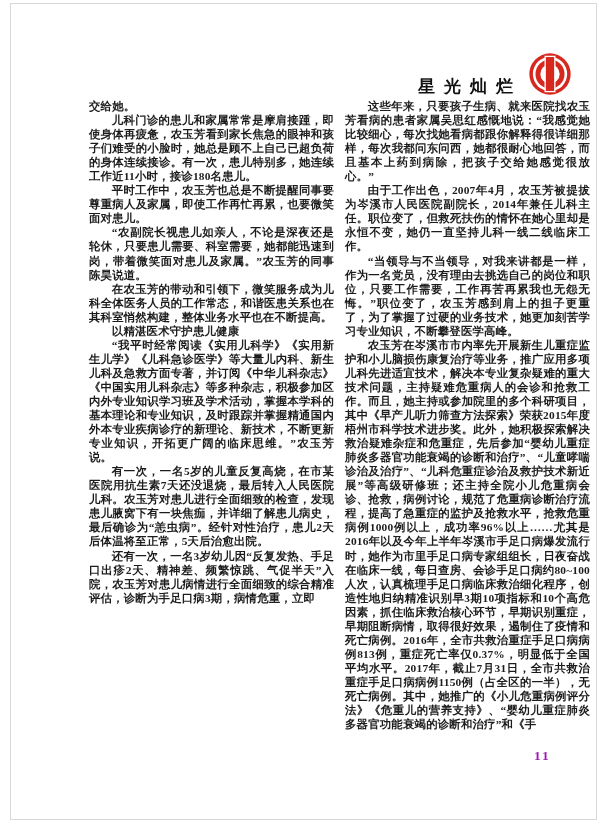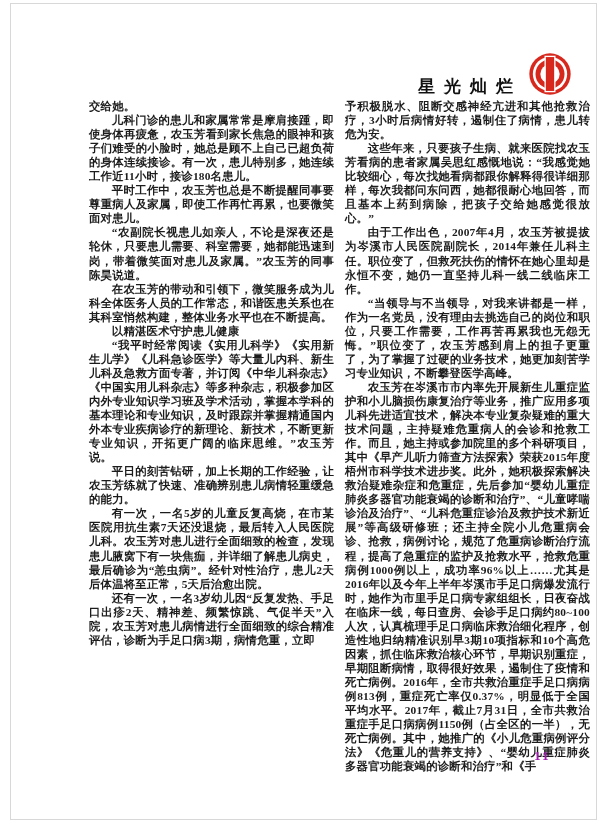--- a/index.html
+++ b/index.html
@@ -86,27 +86,25 @@
 <div class="content">
   <div class="col">
 
   <p>交给她。</p>
       <p class="indent">儿科门诊的患儿和家属常常是摩肩接踵，即使身体再疲惫，农玉芳看到家长焦急的眼神和孩子们难受的小脸时，她总是顾不上自己已超负荷的身体连续接诊。有一次，患儿特别多，她连续工作近11小时，接诊180名患儿。</p>
       <p class="indent">平时工作中，农玉芳也总是不断提醒同事要尊重病人及家属，即使工作再忙再累，也要微笑面对患儿。</p>
       <p class="indent">“农副院长视患儿如亲人，不论是深夜还是轮休，只要患儿需要、科室需要，她都能迅速到岗，带着微笑面对患儿及家属。”农玉芳的同事陈昊说道。</p>
       <p class="indent">在农玉芳的带动和引领下，微笑服务成为儿科全体医务人员的工作常态，和谐医患关系也在其科室悄然构建，整体业务水平也在不断提高。</p>
       <p class="indent subhead">以精湛医术守护患儿健康</p>
       <p class="indent">“我平时经常阅读《实用儿科学》《实用新生儿学》《儿科急诊医学》等大量儿内科、新生儿科及急救方面专著，并订阅《中华儿科杂志》《中国实用儿科杂志》等多种杂志，积极参加区内外专业知识学习班及学术活动，掌握本学科的基本理论和专业知识，及时跟踪并掌握精通国内外本专业疾病诊疗的新理论、新技术，不断更新专业知识，开拓更广阔的临床思维。”农玉芳说。</p>
-      <p class="indent">平日的刻苦钻研，加上长期的工作经验，让农玉芳练就了快速、准确辨别患儿病情轻重缓急的能力。</p>
       <p class="indent">有一次，一名5岁的儿童反复高烧，在市某医院用抗生素7天还没退烧，最后转入人民医院儿科。农玉芳对患儿进行全面细致的检查，发现患儿腋窝下有一块焦痂，并详细了解患儿病史，最后确诊为“恙虫病”。经针对性治疗，患儿2天后体温将至正常，5天后治愈出院。</p>
       <p class="indent">还有一次，一名3岁幼儿因“反复发热、手足口出疹2天、精神差、频繁惊跳、气促半天”入院，农玉芳对患儿病情进行全面细致的综合精准评估，诊断为手足口病3期，病情危重，立即</p>
     </div>
   <div class="col">
 
-  <p>予积极脱水、阻断交感神经亢进和其他抢救治疗，3小时后病情好转，遏制住了病情，患儿转危为安。</p>
       <p class="indent">这些年来，只要孩子生病、就来医院找农玉芳看病的患者家属吴思红感慨地说：“我感觉她比较细心，每次找她看病都跟你解释得很详细那样，每次我都问东问西，她都很耐心地回答，而且基本上药到病除，把孩子交给她感觉很放心。”</p>
       <p class="indent">由于工作出色，2007年4月，农玉芳被提拔为岑溪市人民医院副院长，2014年兼任儿科主任。职位变了，但救死扶伤的情怀在她心里却是永恒不变，她仍一直坚持儿科一线二线临床工作。</p>
       <p class="indent">“当领导与不当领导，对我来讲都是一样，作为一名党员，没有理由去挑选自己的岗位和职位，只要工作需要，工作再苦再累我也无怨无悔。”职位变了，农玉芳感到肩上的担子更重了，为了掌握了过硬的业务技术，她更加刻苦学习专业知识，不断攀登医学高峰。</p>
       <p class="indent">农玉芳在岑溪市市内率先开展新生儿重症监护和小儿脑损伤康复治疗等业务，推广应用多项儿科先进适宜技术，解决本专业复杂疑难的重大技术问题，主持疑难危重病人的会诊和抢救工作。而且，她主持或参加院里的多个科研项目，其中《早产儿听力筛查方法探索》荣获2015年度梧州市科学技术进步奖。此外，她积极探索解决救治疑难杂症和危重症，先后参加“婴幼儿重症肺炎多器官功能衰竭的诊断和治疗”、“儿童哮喘诊治及治疗”、“儿科危重症诊治及救护技术新近展”等高级研修班；还主持全院小儿危重病会诊、抢救，病例讨论，规范了危重病诊断治疗流程，提高了急重症的监护及抢救水平，抢救危重病例1000例以上，成功率96%以上……尤其是2016年以及今年上半年岑溪市手足口病爆发流行时，她作为市里手足口病专家组组长，日夜奋战在临床一线，每日查房、会诊手足口病约80~100人次，认真梳理手足口病临床救治细化程序，创造性地归纳精准识别早3期10项指标和10个高危因素，抓住临床救治核心环节，早期识别重症，早期阻断病情，取得很好效果，遏制住了疫情和死亡病例。2016年，全市共救治重症手足口病病例813例，重症死亡率仅0.37%，明显低于全国平均水平。2017年，截止7月31日，全市共救治重症手足口病病例1150例（占全区的一半），无死亡病例。其中，她推广的《小儿危重病例评分法》《危重儿的营养支持》、“婴幼儿重症肺炎多器官功能衰竭的诊断和治疗”和《手</p>
     </div>
 </div>
 
 <div class="page-num">11</div>
 
 </body></html>

